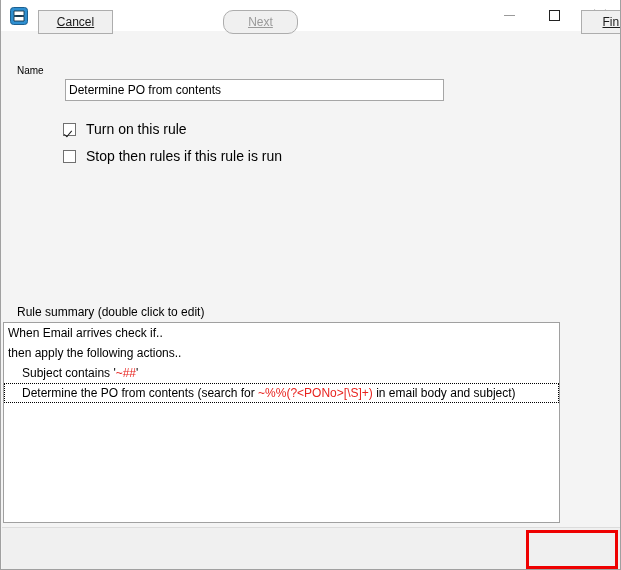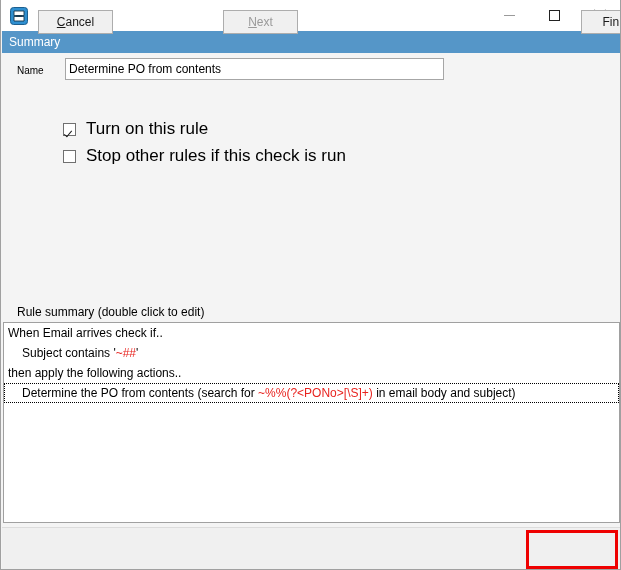--- a/index.html
+++ b/index.html
@@ -81,21 +81,21 @@
   .form-area {
     position: absolute; left: 1px; top: 53px;
     width: 619px; height: 247px;
     background: #f4f4f4;
   }
   .name-label {
     position: absolute; left: 16px; top: 65px;
     font-size: 10px; color: #000;
   }
   .name-input {
-    position: absolute; left: 64px; top: 58px;
+    position: absolute; left: 64px; top: 79px;
     width: 379px; height: 22px;
     border: 1px solid #a6a6a6;
     background: #ffffff;
     font-family: "Liberation Sans", sans-serif;
     font-size: 12px;
     color: #000;
     padding: 0 3px;
     outline: none;
   }
 
@@ -116,33 +116,33 @@
   .cbox.checked:after {
     content: "";
     position: absolute;
     left: 2px; top: 5px;
     width: 3px; height: 7px;
     border-right: 1.6px solid #1c1c1c;
     border-bottom: 1.6px solid #1c1c1c;
     transform: rotate(40deg);
   }
   .cblabel {
-    font-size: 17px; color: #000;
+    font-size: 14px; color: #000;
     margin-left: 10px;
     white-space: nowrap;
   }
 
   
   .rs-caption {
     position: absolute; left: 16px; top: 305px;
     font-size: 12px; color: #000;
   }
   .rs-box {
     position: absolute; left: 2px; top: 322px;
-    width: 617px; height: 201px;
+    width: 557px; height: 201px;
     background: #ffffff;
     border: 1px solid #a0a0a0;
     overflow: hidden;
   }
   .rs-line {
     font-size: 12px;
     color: #000;
     height: 20px;
     line-height: 20px;
     white-space: nowrap;
@@ -167,24 +167,25 @@
     position: absolute;
     top: 10px;
     width: 75px; height: 24px;
     background: #f0f0f0;
     border: 1px solid #adadad;
     font-family: "Liberation Sans", sans-serif;
     font-size: 12px;
     color: #1a1a1a;
     display: flex; align-items: center; justify-content: center;
     cursor: default;
+    text-decoration: underline;
   }
   .btn.b-cancel { left: 37px; }
   .btn.b-back   { left: 140px; }
-  .btn.b-next   { left: 222px; color: #9a9a9a; }
+  .btn.b-next   { left: 222px; color: #9a9a9a; border-radius: 10px; }
   .btn.b-finish { left: 532px; margin-left: 48px; }
   .btn u { text-decoration: underline; }
 
   .red-highlight {
     position: absolute;
     left: 525px; top: 530px;
     width: 92px; height: 39px;
     border: 3px solid #ee0000;
     pointer-events: none;
   }
@@ -208,45 +209,42 @@
       </div>
       <div class="winbtn">
         <span class="glyph-max"></span>
       </div>
       <div class="winbtn close">
         <span class="glyph-close"></span>
       </div>
     </div>
   </div>
 
-  <div class="section-header">
-    <span>Summary</span>
-  </div>
 
   <div class="form-area"></div>
 
   <div class="name-label">Name</div>
   <input class="name-input" type="text" value="Determine PO from contents" style="">
 
   <div class="cbrow r1">
     <span class="cbox checked"></span>
     <span class="cblabel">Turn on this rule</span>
   </div>
 
   <div class="cbrow r2">
     <span class="cbox"></span>
-    <span class="cblabel">Stop other rules if this check is run</span>
+    <span class="cblabel">Stop then rules if this rule is run</span>
   </div>
 
   <div class="rs-caption">Rule summary (double click to edit)</div>
 
   <div class="rs-box">
     <div class="rs-line">When Email arrives check if..</div>
+    <div class="rs-line">then apply the following actions..</div>
     <div class="rs-line indent"><span>Subject contains '</span><span class="rx">~##</span><span>'</span></div>
-    <div class="rs-line">then apply the following actions..</div>
     <div class="rs-line selected"><span>Determine the PO from contents (search for </span><span class="rx">~%%(?&lt;PONo&gt;[\S]+)</span><span> in email body and subject)</span></div>
   </div>
 
   <div class="footer"></div>
 
   <div class="btn b-cancel">
       <span><u>C</u>ancel</span>
     </div>
   <div class="btn b-next">
       <span><u>N</u>ext</span>

